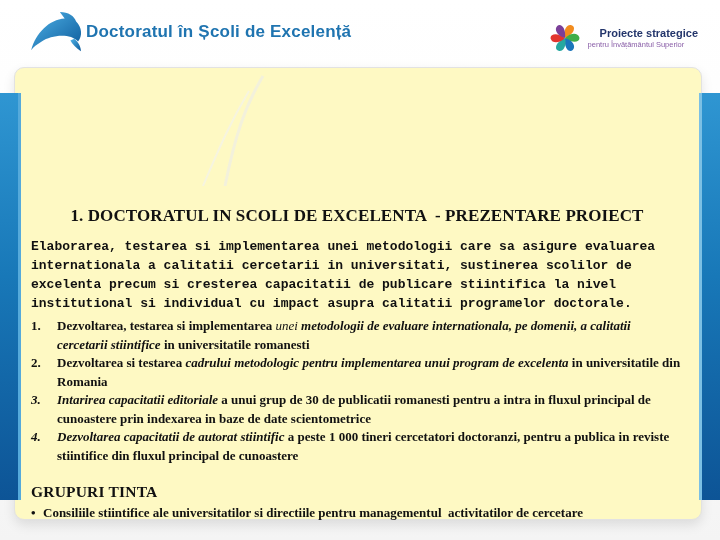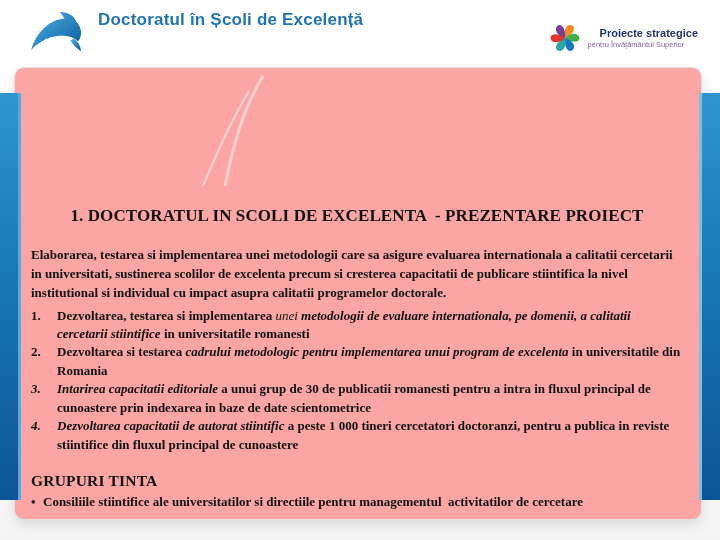--- a/index.html
+++ b/index.html
@@ -7,44 +7,44 @@
     width:720px;height:540px;position:relative;overflow:hidden;
     background:linear-gradient(180deg,#ffffff 0%,#fbfbfb 60%,#f4f4f4 100%);
     font-family:"Liberation Serif", serif;color:#111;
   }
   
   .bar{position:absolute;top:93px;height:407px;z-index:3;}
   .bar-left{left:0;width:18px;background:linear-gradient(180deg,#2f96d2 0%,#1878b8 45%,#0d5496 100%);border-right:3px solid #55aadb;}
   .bar-right{right:0;width:18px;background:linear-gradient(180deg,#2f96d2 0%,#1878b8 45%,#0d5496 100%);border-left:3px solid #7cc0e4;}
   
   .header{position:absolute;top:0;left:0;width:720px;height:64px;z-index:2;}
-  .logo-left{position:absolute;left:28px;top:10px;display:flex;gap:12px;}
+  .logo-left{position:absolute;left:28px;top:10px;display:flex;align-items:center;}
   .logo-left svg{width:58px;height:44px;}
   .logo-text{font-family:"Liberation Sans",sans-serif;font-size:17px;font-weight:600;color:#1f74b0;letter-spacing:.2px;}
   .logo-right{position:absolute;right:22px;top:22px;display:flex;align-items:center;gap:8px;}
   .logo-right svg{width:30px;height:32px;}
   .rl-title{font-family:"Liberation Sans",sans-serif;font-size:11px;font-weight:700;color:#23356b;line-height:1.15;padding-left:12px;}
   .rl-sub{font-family:"Liberation Sans",sans-serif;font-size:7.5px;font-weight:400;color:#8a5fa8;line-height:1.2;}
   
   .card{
     position:absolute;left:14px;top:67px;width:688px;height:453px;z-index:2;
-    background:#fca5a5;border:1px solid #e2e2e2;border-radius:10px;
+    background:#fef9c3;border:1px solid #e2e2e2;border-radius:10px;
     box-shadow:0 5px 12px rgba(0,0,0,.10);
     padding:0 18px 0 16px;box-sizing:border-box;
   }
   .swoosh{position:absolute;right:6px;bottom:2px;z-index:0;opacity:.6;pointer-events:none;}
   .card > *{position:relative;z-index:1;}
   .title{
     margin:14px 0 0;text-align:center;font-size:17px;font-weight:700;
     white-space:pre-wrap;letter-spacing:.1px;
   }
   h2.sec{margin:18px 0 0;font-size:15.5px;font-weight:700;letter-spacing:.2px;}
   h2.sec.mt2{margin-top:14px;}
   h2.sec.mt3{}
-  .body{margin:20px 0 0;font-size:13px;font-weight:700;line-height:1.45;}
+  .body{margin:12px 0 0;font-size:13px;font-weight:700;line-height:1.45;font-family:Liberation Mono, monospace;}
   .olist{margin-top:4px;}
   .oitem{display:flex;font-size:13px;font-weight:700;line-height:1.42;}
   .oitem .num{flex:0 0 26px;}
   .oitem .num.nit{font-style:italic;}
   .oitem .itext{flex:1;}
   .it{font-style:italic;font-weight:400;}
   .bi{font-style:italic;font-weight:700;}
   .bullet{margin:3px 0 0;font-size:13px;font-weight:700;line-height:1.42;white-space:pre-wrap;}
   .bchar{display:inline-block;width:12px;}
 </style>

